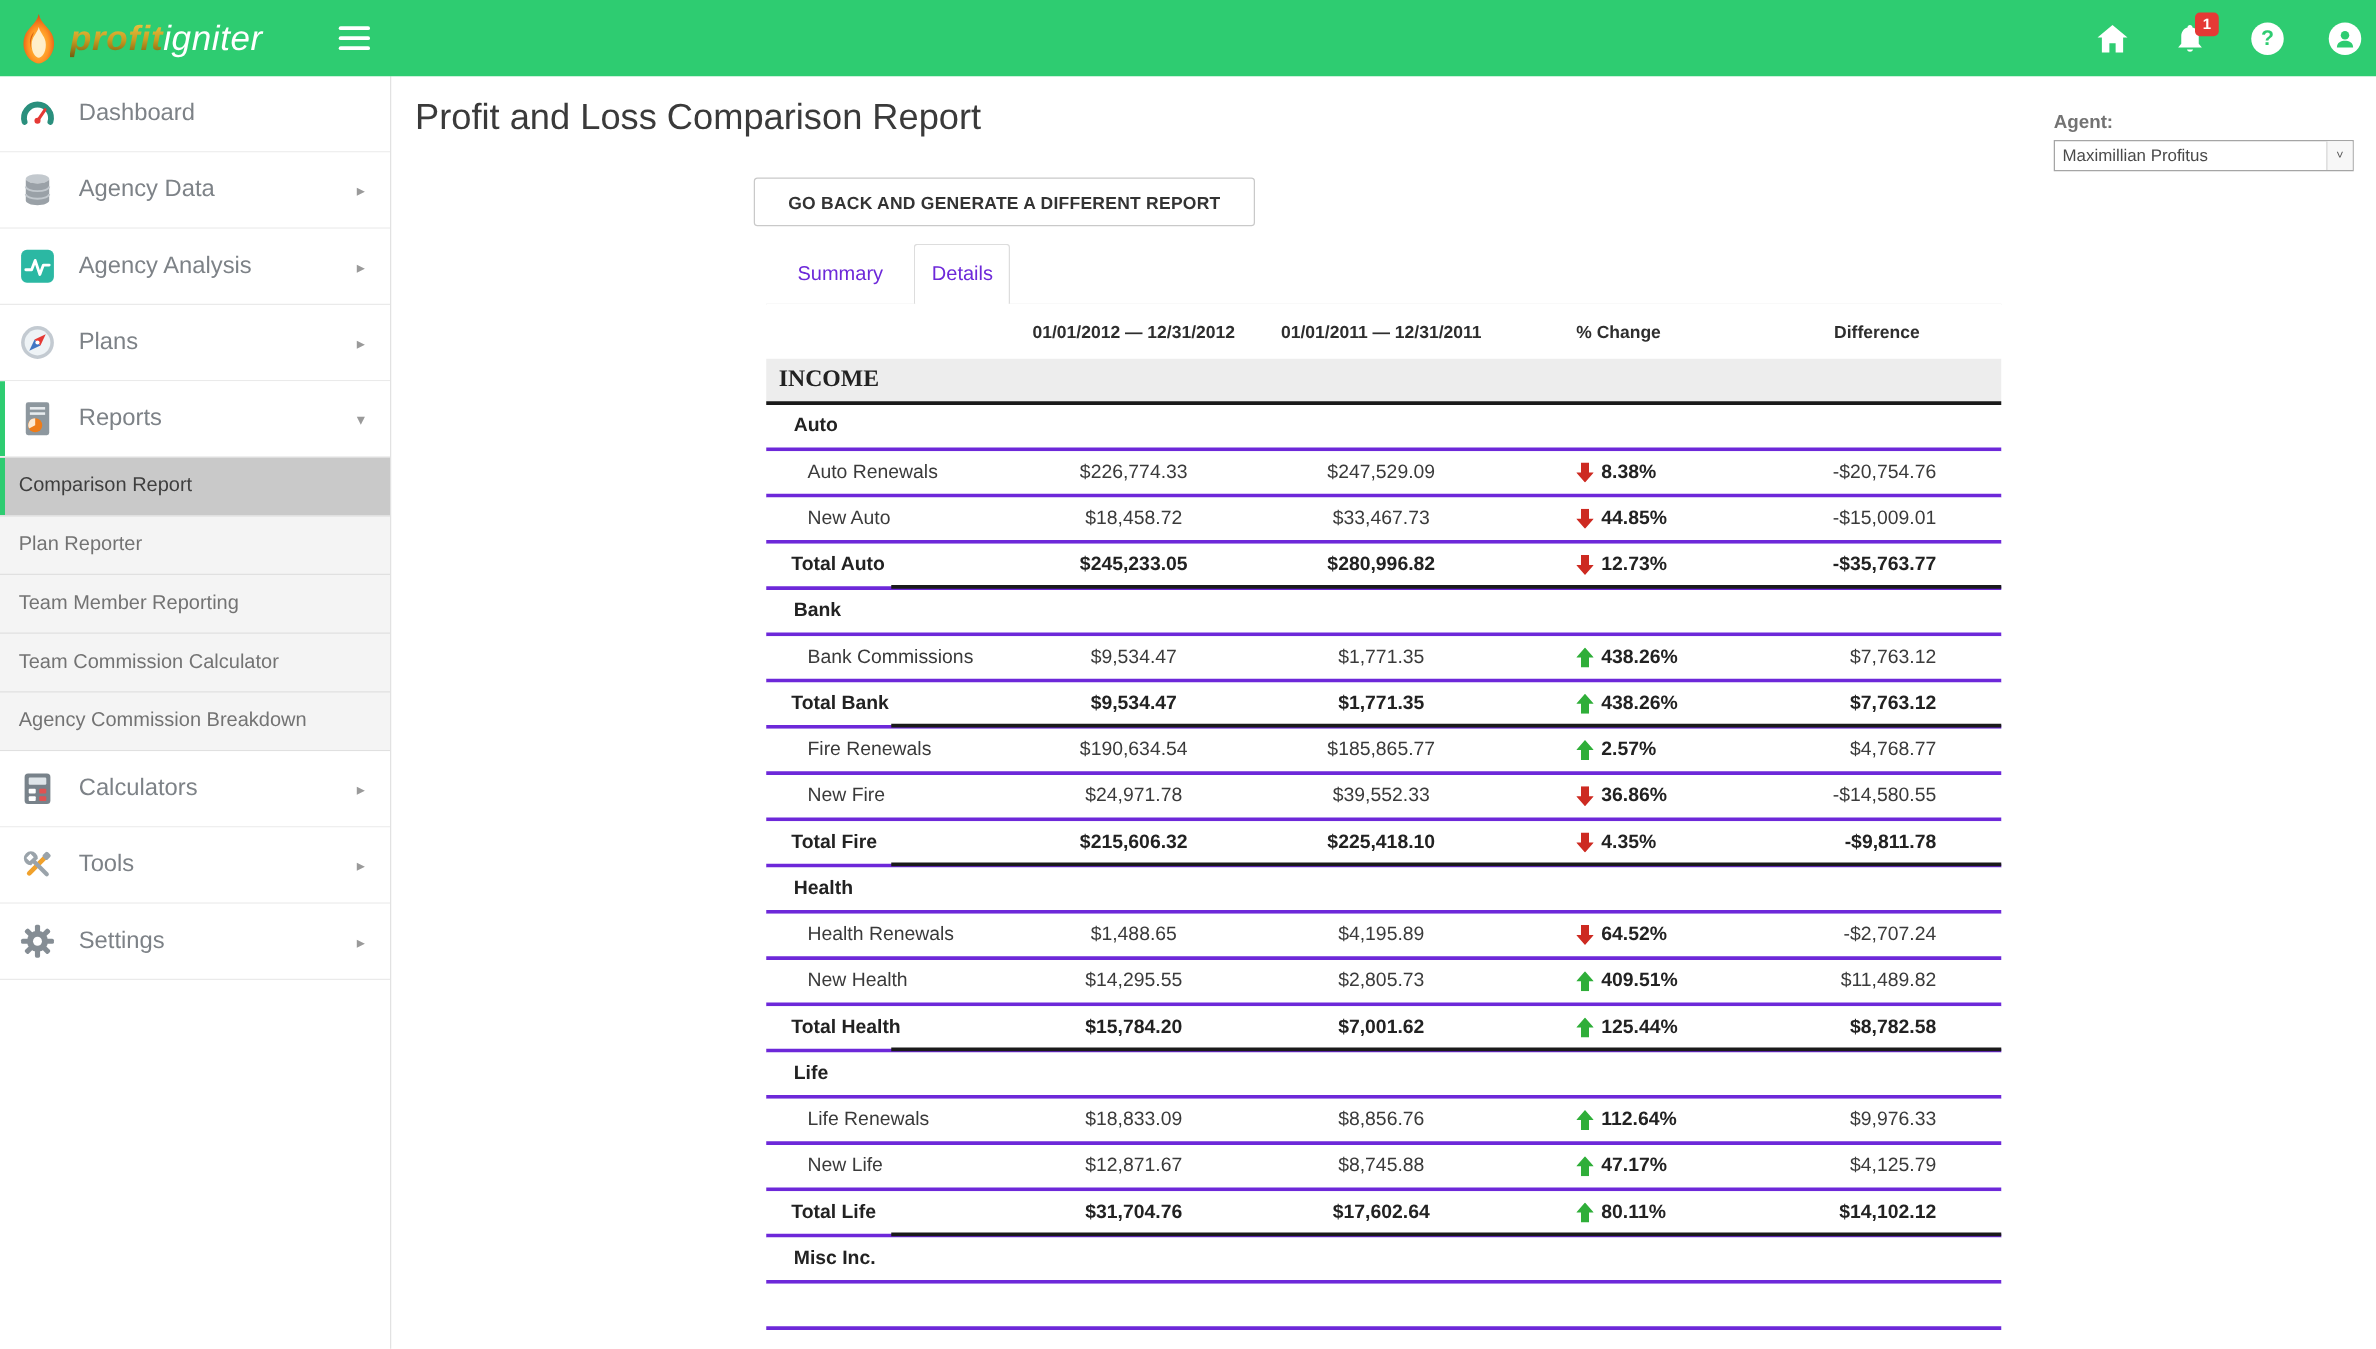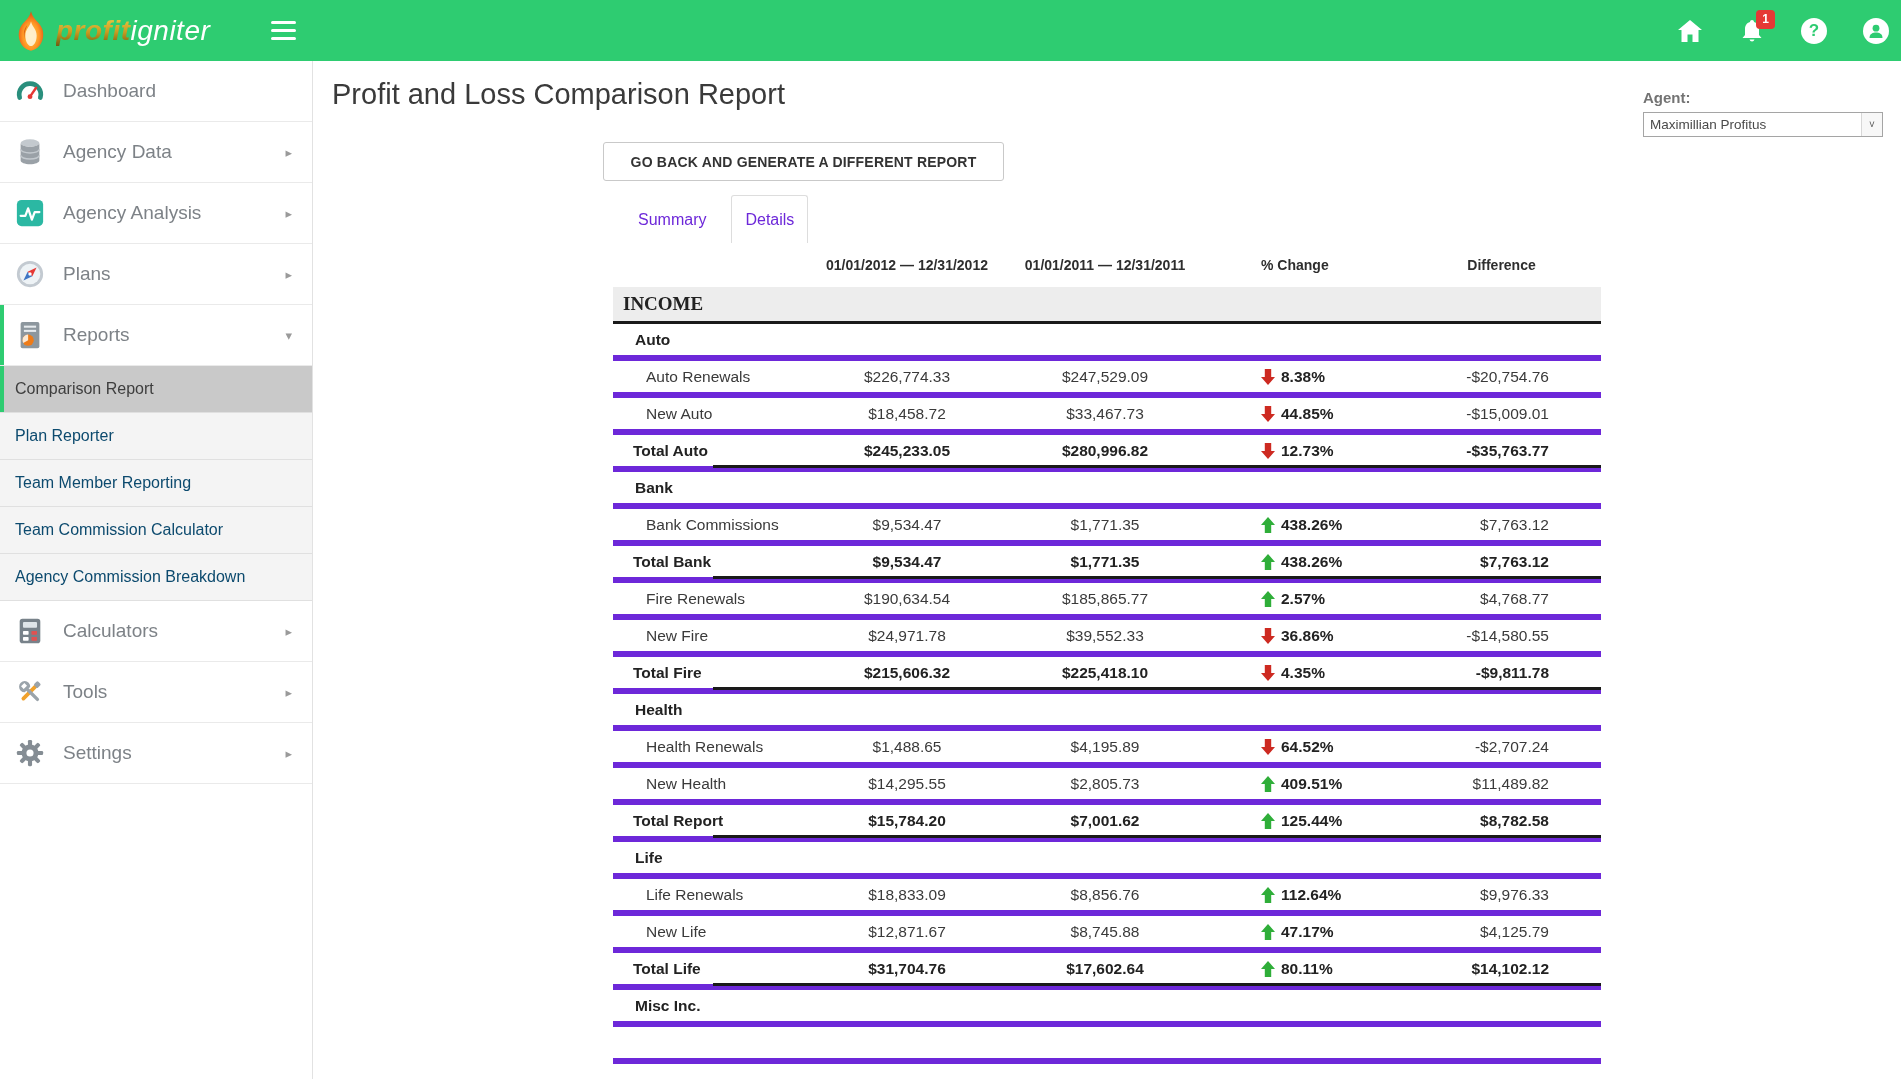--- a/index.html
+++ b/index.html
@@ -29,21 +29,21 @@
   .sidebar { position:absolute; left:0; top:61px; width:313px; height:1018px; background:#fff;
     border-right:1px solid #e2e2e2; z-index:20; }
   .side-item { position:relative; height:61px; display:flex; align-items:center; border-bottom:1px solid #eaeaea;
     cursor:pointer; background:#fff; }
   .side-item .sicon { width:30px; height:30px; margin-left:15px; flex:0 0 30px; }
   .side-item .slabel { margin-left:18px; font-size:19px; color:#7d8287; }
   .side-item .caret { position:absolute; right:20px; color:#9a9a9a; font-size:13px; }
   .side-item.active-parent { box-shadow:inset 4px 0 0 #2ecc71; }
   .submenu { background:#f4f4f4; }
   .sub-item { position:relative; height:47px; display:flex; align-items:center; padding-left:15px;
-    font-size:16px; color:#0c4a6e; border-bottom:1px solid #e0e0e0; cursor:pointer; }
+    font-size:16px; color:#737373; border-bottom:1px solid #e0e0e0; cursor:pointer; }
   .sub-item.active { background:#c9c9c9; color:#3e3e3e; box-shadow:inset 4px 0 0 #2ecc71; }
 
   
   .main { position:absolute; left:314px; top:61px; width:1587px; height:1018px; background:#fff; }
   .page-title { position:absolute; left:18px; top:17px; font-size:29px; color:#3a3a3a; font-weight:400; }
   .back-btn { position:absolute; left:289px; top:81px; width:401px; height:39px; background:#fff;
     border:1px solid #c9c9c9; border-radius:3px; font-size:14px; font-weight:bold; color:#333;
     letter-spacing:0.2px; cursor:pointer; font-family:"Liberation Sans",sans-serif; }
   .agent-box { position:absolute; right:18px; top:28px; width:240px; }
   .agent-label { font-size:15px; font-weight:bold; color:#737373; margin-bottom:6px; }
@@ -61,21 +61,21 @@
   .tab.active { background:#fff; border:1px solid #ddd; border-bottom:1px solid #fff; border-radius:3px 3px 0 0;
     margin-bottom:-1px; padding:0 13px; }
 
   
   .report { position:absolute; left:299px; top:182px; width:988px; }
   .trow { display:grid; grid-template-columns:195px 198px 198px 198px 199px; align-items:center;
     height:37px; position:relative; font-size:15.5px; color:#3a3a3a; background:#fff; }
   .trow.hdr { height:44px; font-size:14px; font-weight:bold; color:#2e2e2e; }
   .trow.section { background:#ededed; border-bottom:3px solid #1a1a1a; font-weight:bold; color:#222;
     font-size:19px;font-family:Liberation Serif, serif; }
-  .trow.bordered { border-bottom:6px solid #6d28d9; }
+  .trow.bordered { border-bottom:3px solid #6d28d9; }
   .trow.total { font-weight:bold; color:#222; }
   .trow.total::after { content:""; position:absolute; left:100px; right:0; bottom:-2px; height:3px;
     background:#1a1a1a; z-index:2; }
   .c { white-space:nowrap; }
   .c.center { text-align:center; }
   .c.pct { padding-left:57px; display:flex; align-items:center; gap:6px; font-weight:bold; color:#222; }
   .c.diff { text-align:right; padding-right:52px; }
   .lab-section { padding-left:10px; }
   .lab-group { padding-left:22px; font-weight:bold; color:#222; }
   .lab-row { padding-left:33px; }
@@ -421,21 +421,21 @@
           <div class="c center">$2,805.73</div>
           <div class="c pct">
             <svg class="arrow-svg" width="14" height="16" viewBox="0 0 14 16" fill="#2fae39">
               <path d="M7 0 L14 8 H10.2 V16 H3.8 V8 H0 Z"></path>
             </svg>
             <span>409.51%</span>
           </div>
           <div class="c diff">$11,489.82</div>
         </div>
         <div class="trow bordered total">
-          <div class="c lab-total">Total Report</div>
+          <div class="c lab-total">Total Health</div>
           <div class="c center">$15,784.20</div>
           <div class="c center">$7,001.62</div>
           <div class="c pct">
             <svg class="arrow-svg" width="14" height="16" viewBox="0 0 14 16" fill="#2fae39">
               <path d="M7 0 L14 8 H10.2 V16 H3.8 V8 H0 Z"></path>
             </svg>
             <span>125.44%</span>
           </div>
           <div class="c diff">$8,782.58</div>
         </div>

